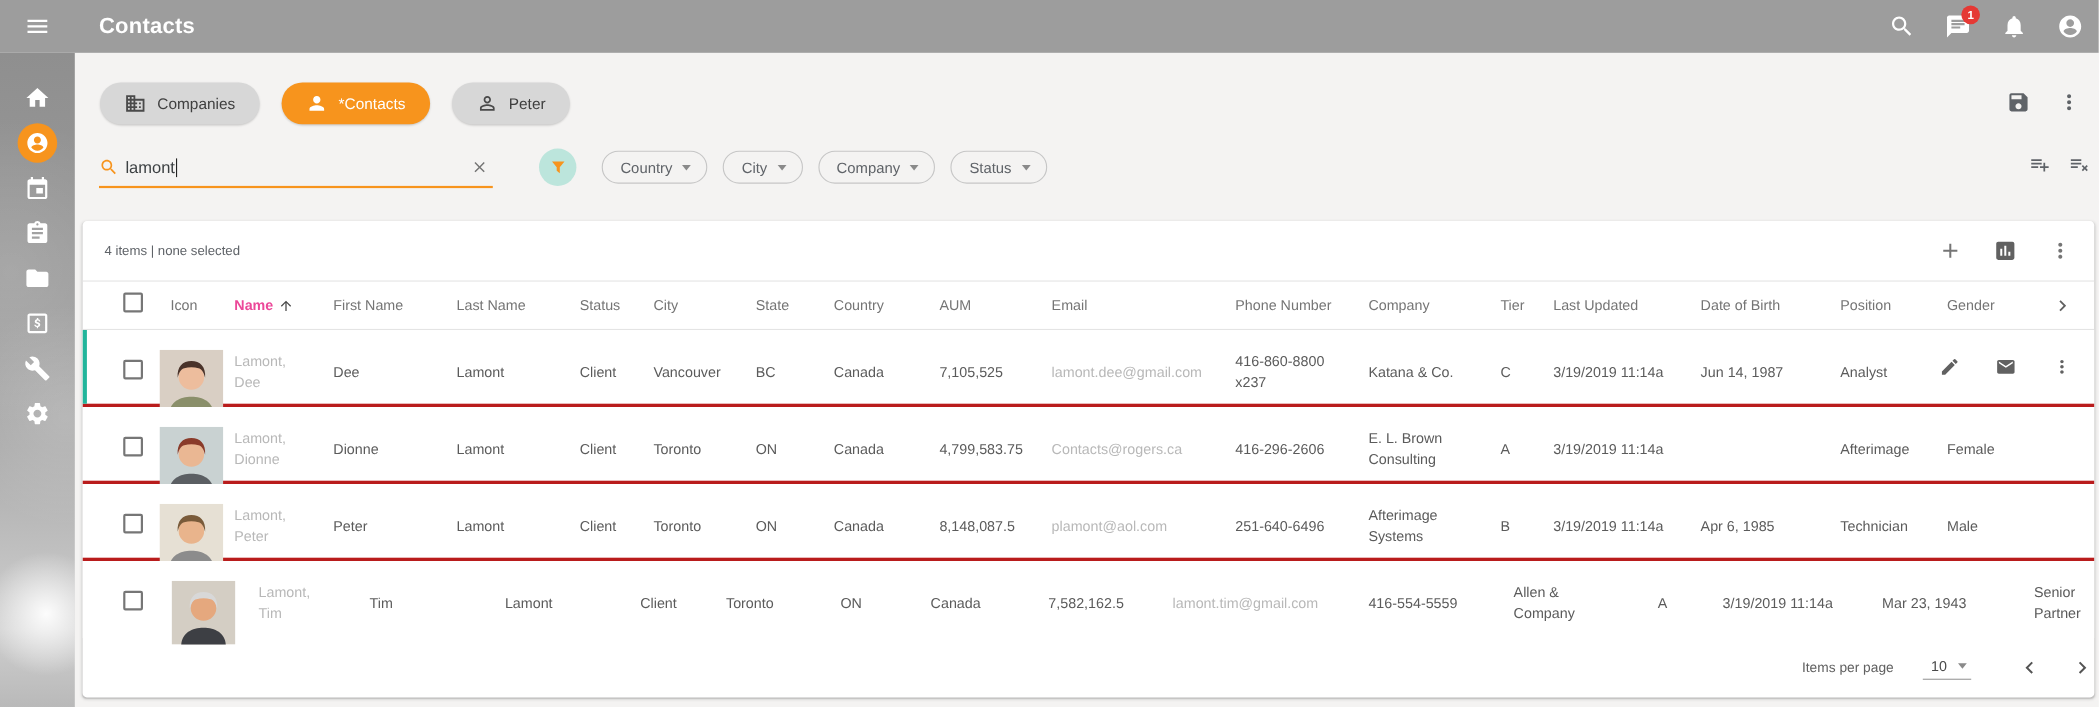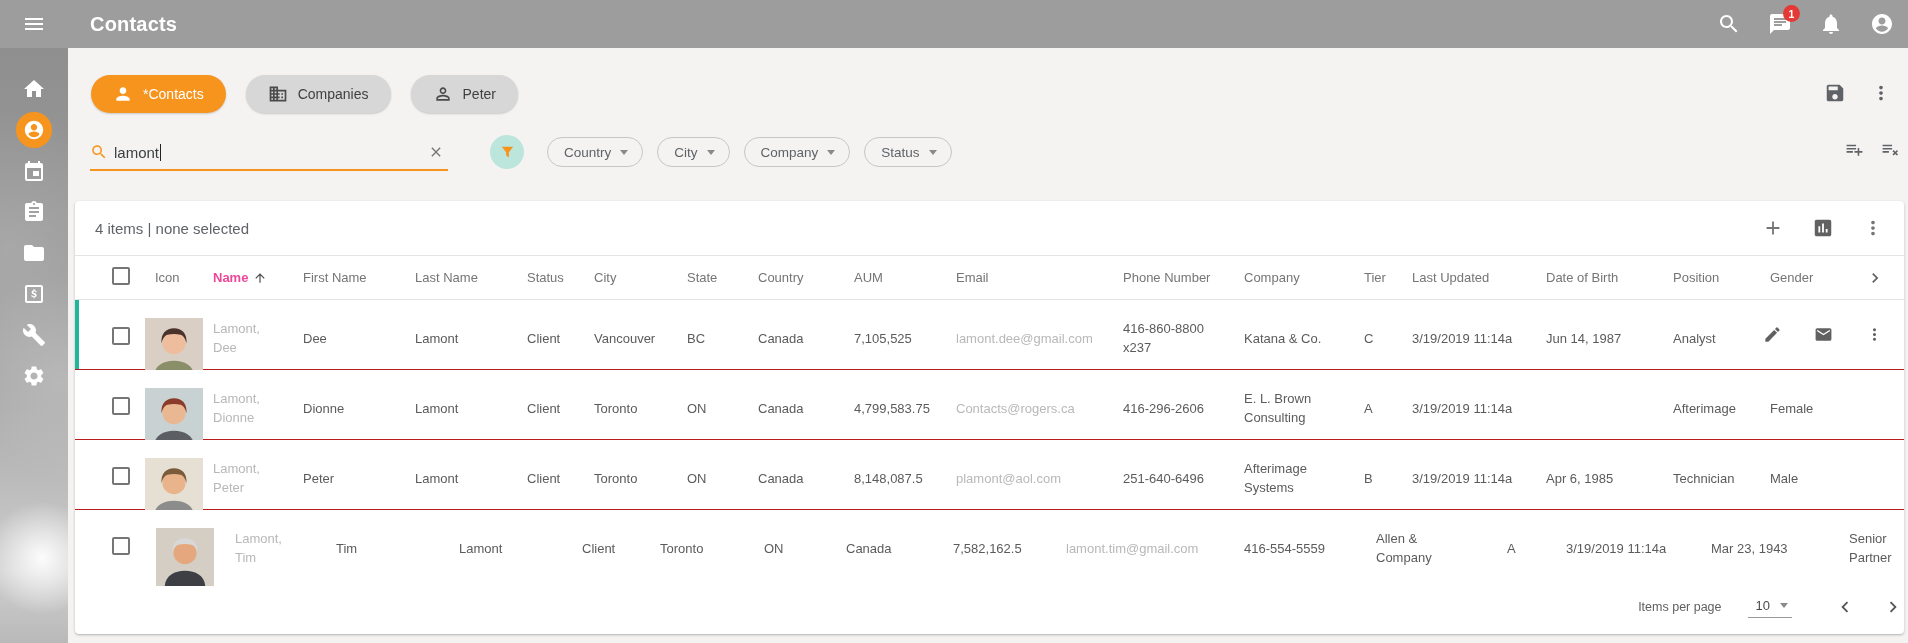--- a/index.html
+++ b/index.html
@@ -71,36 +71,36 @@
   .playlist-cluster { position:absolute; right:8px; top:92px; display:flex; gap:17px; color:#5f6368; }
   .playlist-cluster .icn { width:19px; height:19px; cursor:pointer; }
 
   
   .card { position:absolute; left:7px; right:4px; top:153px; bottom:9px; background:#fff;
           border-radius:4px; box-shadow:0 1px 3px rgba(0,0,0,.2), 0 1px 1px rgba(0,0,0,.08);
           display:flex; flex-direction:column; overflow:hidden; }
 
   .list-toolbar { height:55px; display:flex; align-items:center; padding:0 0 0 20px;
                   border-bottom:1px solid #e4e4e4; }
-  .summary { font-size:15px; color:#5f6368; }
+  .summary { font-size:12px; color:#5f6368; }
   .toolbar-icons { margin-left:auto; display:flex; align-items:center; gap:28px; padding-right:20px;
                    color:#757575; }
   .toolbar-icons .icn { width:22px; height:22px; cursor:pointer; }
   .toolbar-icons .icn.chart { color:#616161; }
 
   .tgrid { display:grid; grid-template-columns:48px 58px 90px 112px 112px 67px 93px 71px 96px 102px 167px 121px 120px 48px 134px 127px 97px 85px 59px;
            padding-left:22px; align-items:center; }
   .thead { height:44px; border-bottom:1px solid #e4e4e4; }
   .th { font-size:13px; color:#757575; padding-left:10px; white-space:nowrap; }
   .th.sorted { color:#ec4899; font-weight:700; display:flex; align-items:center; gap:5px; }
   .th.sorted .icn { width:14px; height:14px; color:#4a4a4a; }
   .th-scroll { display:flex; justify-content:center; color:#616161; }
   .th-scroll .icn { width:20px; height:20px; cursor:pointer; }
 
-  .trow { height:70px; border-bottom:1px solid #b91c1c; position:relative; background:#fff; }
+  .trow { height:70px; border-bottom:3px solid #b91c1c; position:relative; background:#fff; }
   .trow:last-of-type { border-bottom:none;gap:11px; }
   .trow.highlight::before { content:""; position:absolute; left:0; top:0; bottom:0; width:4px;
                             background:var(--teal); }
   .td { font-size:13px; color:#5b5b5b; padding-left:10px; line-height:19px; }
   .td.gray { color:#b8b8b8; }
   .td .clamp { display:block; }
   .cell-name .clamp  { max-width:64px; }
   .cell-company .clamp { max-width:86px; }
   .cell-position .clamp { max-width:70px; }
   .cell-phone .clamp { max-width:100px; }
@@ -236,35 +236,35 @@
               <path d="M19.14 12.94c.04-.3.06-.61.06-.94 0-.32-.02-.64-.07-.94l2.03-1.58c.18-.14.23-.41.12-.61l-1.92-3.32c-.12-.22-.37-.29-.59-.22l-2.39.96c-.5-.38-1.03-.7-1.62-.94l-.36-2.54c-.04-.24-.24-.41-.48-.41h-3.84c-.24 0-.43.17-.47.41l-.36 2.54c-.59.24-1.13.57-1.62.94l-2.39-.96c-.22-.08-.47 0-.59.22L2.74 8.87c-.12.21-.08.47.12.61l2.03 1.58c-.05.3-.09.63-.09.94s.02.64.07.94l-2.03 1.58c-.18.14-.23.41-.12.61l1.92 3.32c.12.22.37.29.59.22l2.39-.96c.5.38 1.03.7 1.62.94l.36 2.54c.05.24.24.41.48.41h3.84c.24 0 .44-.17.47-.41l.36-2.54c.59-.24 1.13-.56 1.62-.94l2.39.96c.22.08.47 0 .59-.22l1.92-3.32c.12-.22.07-.47-.12-.61l-2.01-1.58zM12 15.6c-1.98 0-3.6-1.62-3.6-3.6s1.62-3.6 3.6-3.6 3.6 1.62 3.6 3.6-1.62 3.6-3.6 3.6z"></path>
             </svg>
           </span>
         </span>
       </div>
     </div>
 
   <div class="content">
 
     <div class="tabs-row" id="tabs">
+        <div class="chip">
+          <span class="c-ic">
+            <svg viewBox="0 0 24 24" fill="currentColor">
+              <path d="M12 7V3H2v18h20V7H12zM6 19H4v-2h2v2zm0-4H4v-2h2v2zm0-4H4V9h2v2zm0-4H4V5h2v2zm4 12H8v-2h2v2zm0-4H8v-2h2v2zm0-4H8V9h2v2zm0-4H8V5h2v2zm10 12h-8v-2h2v-2h-2v-2h2v-2h-2V9h8v10zm-2-8h-2v2h2v-2zm0 4h-2v2h2v-2z"></path>
+            </svg>
+          </span>
+          <span>Companies</span>
+        </div>
         <div class="chip active">
           <span class="c-ic">
             <svg viewBox="0 0 24 24" fill="currentColor">
               <path d="M12 12c2.21 0 4-1.79 4-4s-1.79-4-4-4-4 1.79-4 4 1.79 4 4 4zm0 2c-2.67 0-8 1.34-8 4v2h16v-2c0-2.66-5.33-4-8-4z"></path>
             </svg>
           </span>
           <span>*Contacts</span>
-        </div>
-        <div class="chip">
-          <span class="c-ic">
-            <svg viewBox="0 0 24 24" fill="currentColor">
-              <path d="M12 7V3H2v18h20V7H12zM6 19H4v-2h2v2zm0-4H4v-2h2v2zm0-4H4V9h2v2zm0-4H4V5h2v2zm4 12H8v-2h2v2zm0-4H8v-2h2v2zm0-4H8V9h2v2zm0-4H8V5h2v2zm10 12h-8v-2h2v-2h-2v-2h2v-2h-2V9h8v10zm-2-8h-2v2h2v-2zm0 4h-2v2h2v-2z"></path>
-            </svg>
-          </span>
-          <span>Companies</span>
         </div>
         <div class="chip">
           <span class="c-ic">
             <svg viewBox="0 0 24 24" fill="currentColor">
               <path d="M12 5.9c1.16 0 2.1.94 2.1 2.1s-.94 2.1-2.1 2.1S9.9 9.16 9.9 8s.94-2.1 2.1-2.1m0 9c2.97 0 6.1 1.46 6.1 2.1v1.1H5.9V17c0-.64 3.13-2.1 6.1-2.1M12 4C9.79 4 8 5.79 8 8s1.79 4 4 4 4-1.79 4-4-1.79-4-4-4zm0 9c-2.67 0-8 1.34-8 4v3h16v-3c0-2.66-5.33-4-8-4z"></path>
             </svg>
           </span>
           <span>Peter</span>
         </div>
       </div>

